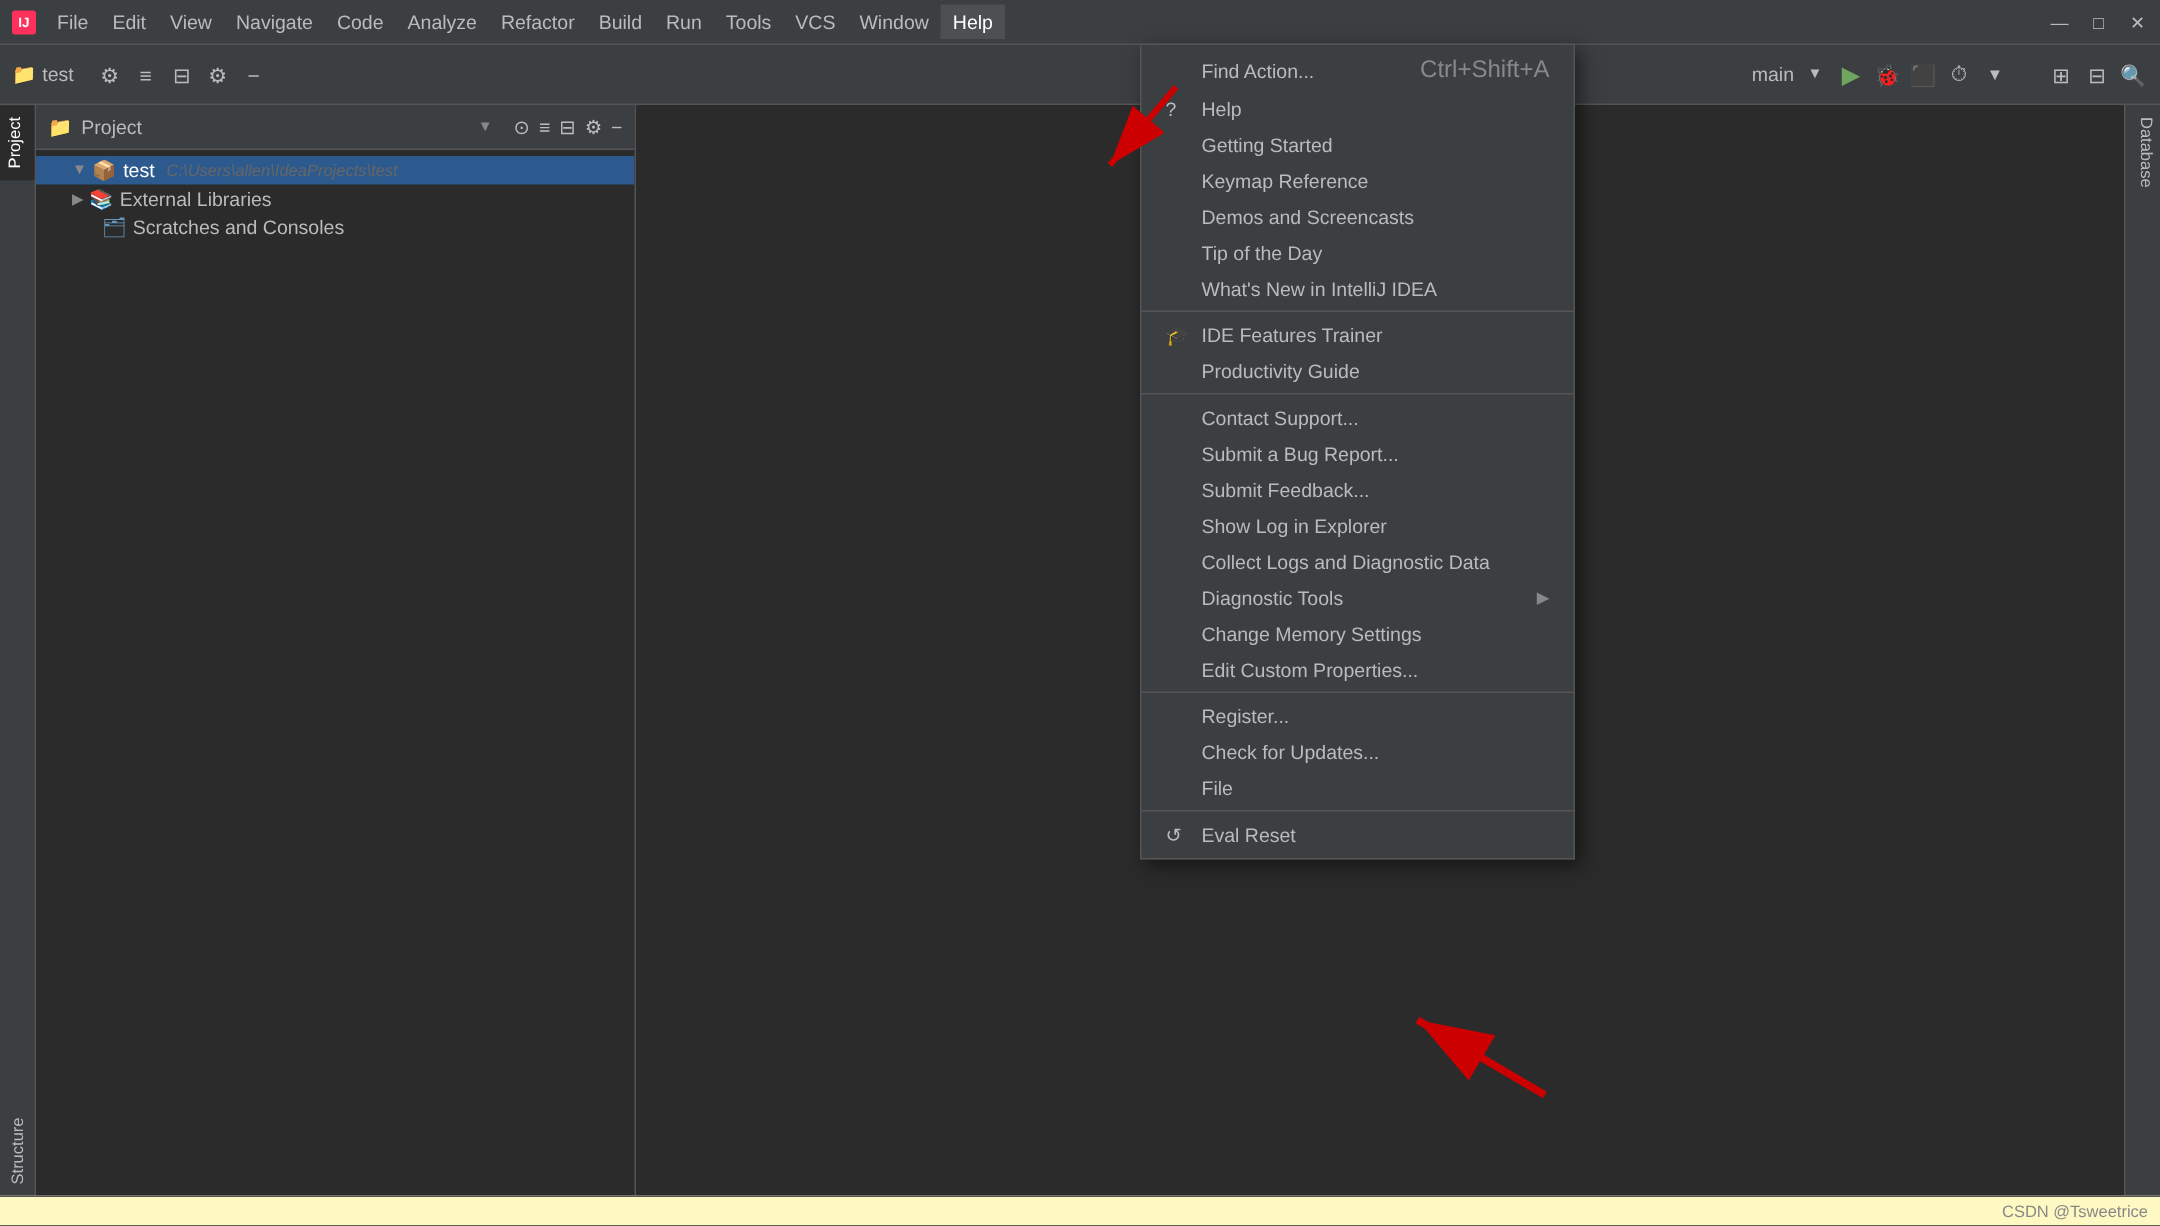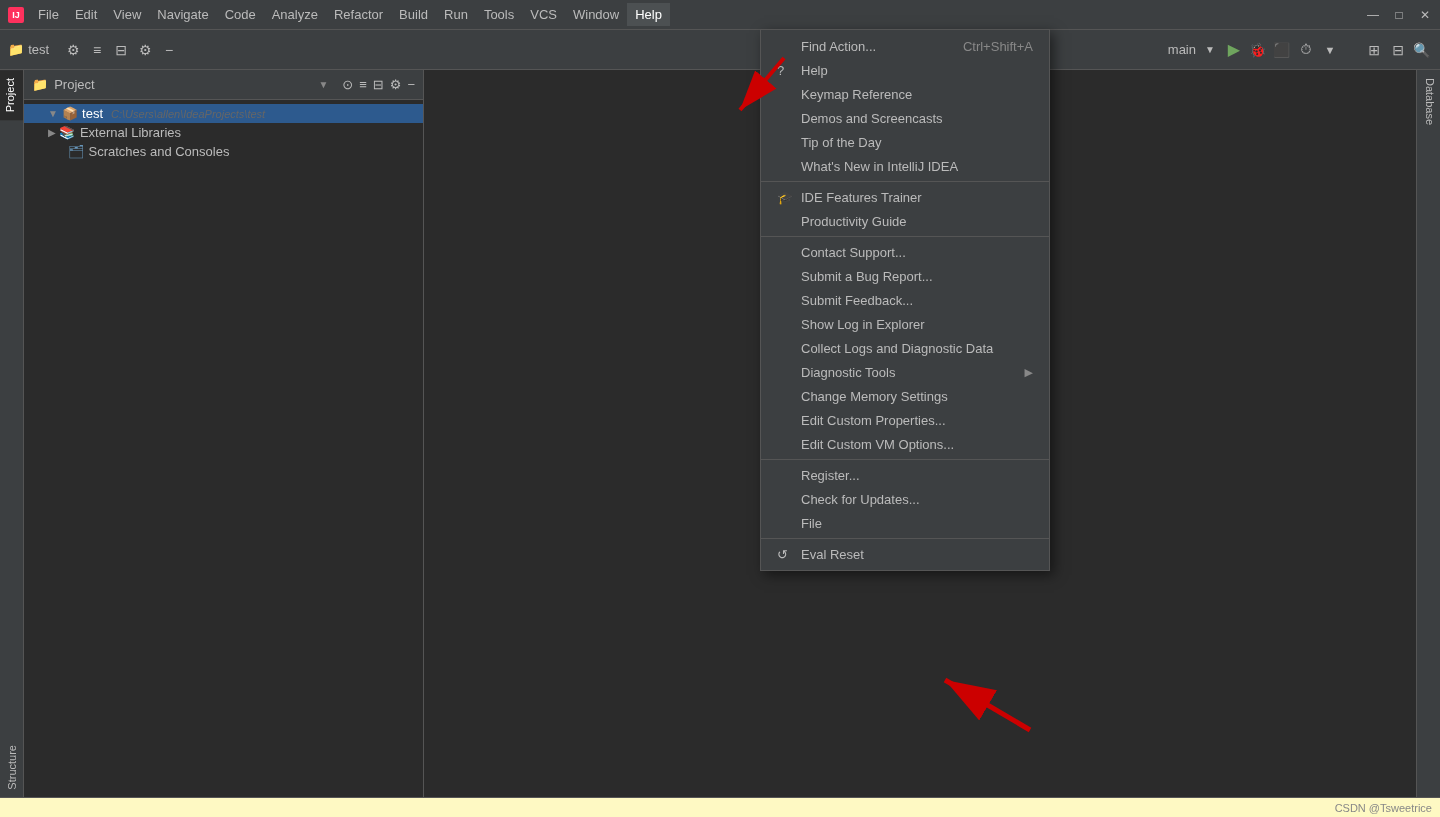--- a/index.html
+++ b/index.html
@@ -236,21 +236,21 @@
       padding: 4px 16px;
       cursor: pointer;
       color: #bbbbbb;
       font-size: 13px;
       position: relative;
       min-height: 24px;
     }
     .dropdown-item .shortcut {
       margin-left: auto;
       color: #888;
-      font-size: 13px;
+      font-size: 16px;
     }
     .dropdown-item .item-icon {
       width: 20px;
       margin-right: 4px;
       font-size: 13px;
       color: #888;
     }
     .dropdown-item .submenu-arrow {
       margin-left: auto;
       font-size: 11px;
@@ -405,20 +405,24 @@
     <span class="item-icon"></span>
     <span>Find Action...</span>
     <span class="shortcut">Ctrl+Shift+A</span>
   </div>
 
   <div class="dropdown-item">
     <span class="item-icon" style="color:#bbbbbb;font-size:13px;">?</span>
     <span>Help</span>
   </div>
 
+  <div class="dropdown-item">
+    <span class="item-icon"></span>
+    <span>Getting Started</span>
+  </div>
 
   <div class="dropdown-item">
     <span class="item-icon"></span>
     <span>Keymap Reference</span>
   </div>
 
   <div class="dropdown-item">
     <span class="item-icon"></span>
     <span>Demos and Screencasts</span>
   </div>
@@ -481,24 +485,20 @@
   <div class="dropdown-item">
     <span class="item-icon"></span>
     <span>Change Memory Settings</span>
   </div>
 
   <div class="dropdown-item">
     <span class="item-icon"></span>
     <span>Edit Custom Properties...</span>
   </div>
 
-  <div class="dropdown-item">
-    <span class="item-icon"></span>
-    <span>Edit Custom VM Options...</span>
-  </div>
 
   <div class="dropdown-separator"></div>
 
   <div class="dropdown-item">
     <span class="item-icon"></span>
     <span>Register...</span>
   </div>
 
   <div class="dropdown-item">
     <span class="item-icon"></span>

